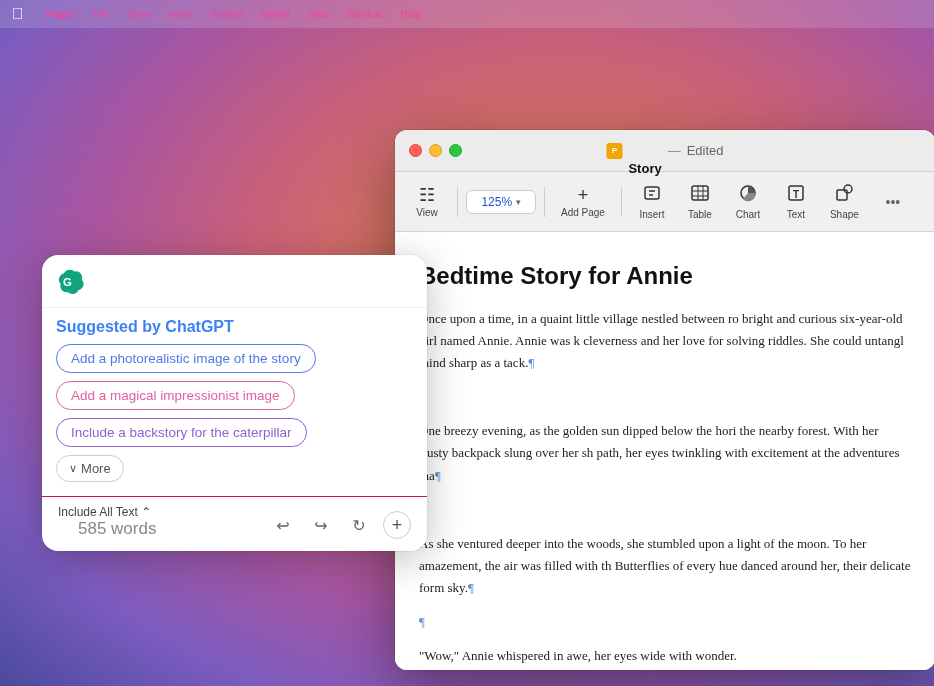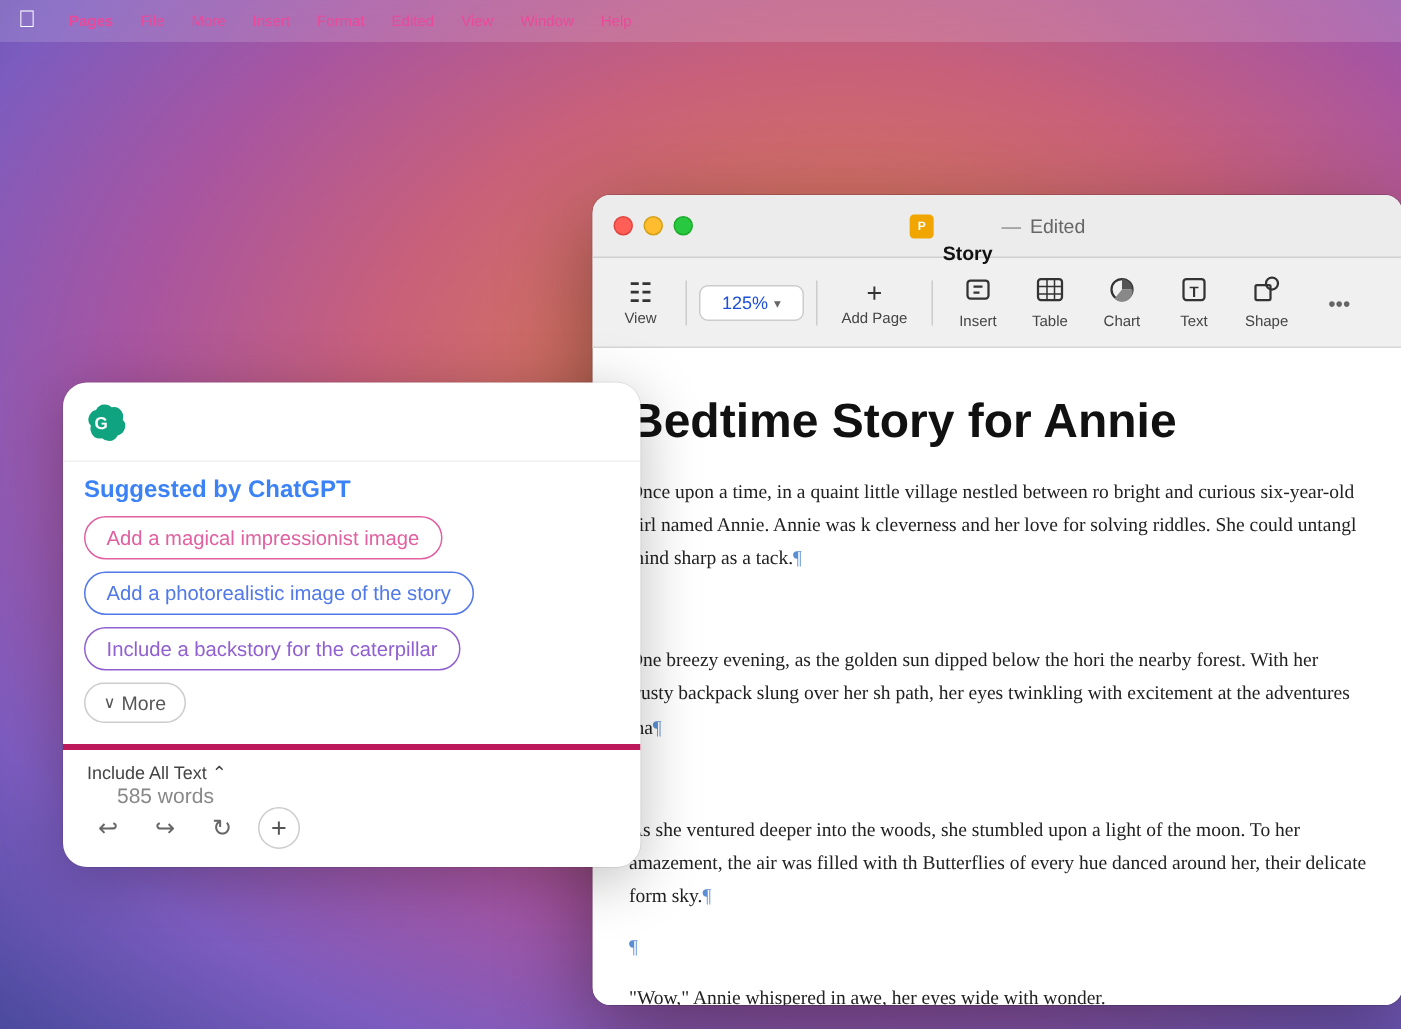--- a/index.html
+++ b/index.html
@@ -177,21 +177,21 @@
 
     
     .doc-content {
       background: white;
       height: calc(100% - 102px);
       overflow-y: auto;
       padding: 30px 24px;
       font-family: 'Georgia', serif;
     }
     .doc-title {
-      font-size: 32px;
+      font-size: 24px;
       font-weight: 700;
       color: #111;
       margin-bottom: 18px;
       font-family: -apple-system, BlinkMacSystemFont, sans-serif;
     }
     .doc-paragraph {
       font-size: 13px;
       line-height: 1.7;
       color: #222;
       margin-bottom: 12px;
@@ -277,39 +277,38 @@
       border: 1.5px solid #ccc;
       border-radius: 16px;
       font-size: 13px;
       color: #555;
       cursor: pointer;
       margin-bottom: 8px;
     }
 
     .panel-footer {
       padding: 8px 16px 12px;
-      border-top: 4px solid #be185d;
-      display: flex;
-      align-items: flex-start;
+      border-top: 1px solid #be185d;
+      display: flex;
+      align-items: flex-end;
       justify-content: space-between;
-      flex-direction: column;
     }
     .footer-left {
       display: flex;
       flex-direction: column;
     }
     .footer-include {
       font-size: 12px;
       color: #444;
       display: flex;
       align-items: center;
       gap: 4px;
     }
     .footer-words {
-      font-size: 14px;
+      font-size: 17px;
       color: #888;
       padding-left: 20px;
     }
     .footer-actions {
       display: flex;
       gap: 10px;
       align-items: center;
     }
     .footer-icon-btn {
       width: 28px;
@@ -465,24 +464,24 @@
       <path d="M37.532 16.87a9.963 9.963 0 0 0-.856-8.184 10.078 10.078 0 0 0-10.855-4.835 9.964 9.964 0 0 0-6.205-2.699A10.079 10.079 0 0 0 9.492 6.868a9.967 9.967 0 0 0-6.59 4.83 10.079 10.079 0 0 0 1.24 11.817 9.965 9.965 0 0 0 .856 8.185 10.079 10.079 0 0 0 10.855 4.835 9.965 9.965 0 0 0 6.205 2.699 10.079 10.079 0 0 0 10.124-5.705 9.967 9.967 0 0 0 6.59-4.83 10.079 10.079 0 0 0-1.24-11.818z" fill="#10a37f"></path>
       <path d="M23.614 27.179L20.5 29.82l-3.115-2.64V24.9l3.115 2.64 3.114-2.64v2.279zM20.5 11.18l-3.115 2.639-3.114-2.64v2.28l3.114 2.64-3.114 2.64v2.28l3.114-2.64L20.5 20.02l3.114-2.64 3.115 2.64v-2.28l-3.115-2.64 3.115-2.64v-2.28L23.614 13.82 20.5 11.18z" fill="white" opacity="0"></path>
       <text x="8" y="27" font-size="18" font-weight="bold" fill="white">G</text>
     </svg>
   </div>
 
   <div class="suggestions-section">
     <div class="suggestions-label">Suggested by ChatGPT</div>
 
     <div>
+      <span class="suggestion-chip chip-blue">Add a photorealistic image of the story</span>
+    </div>
+    <div>
       <span class="suggestion-chip chip-pink">Add a magical impressionist image</span>
-    </div>
-    <div>
-      <span class="suggestion-chip chip-blue">Add a photorealistic image of the story</span>
     </div>
     <div>
       <span class="suggestion-chip chip-purple">Include a backstory for the caterpillar</span>
     </div>
 
     <div class="more-btn">
       <span style="font-size:11px;">∨</span>
       <span>More</span>
     </div>
   </div>

